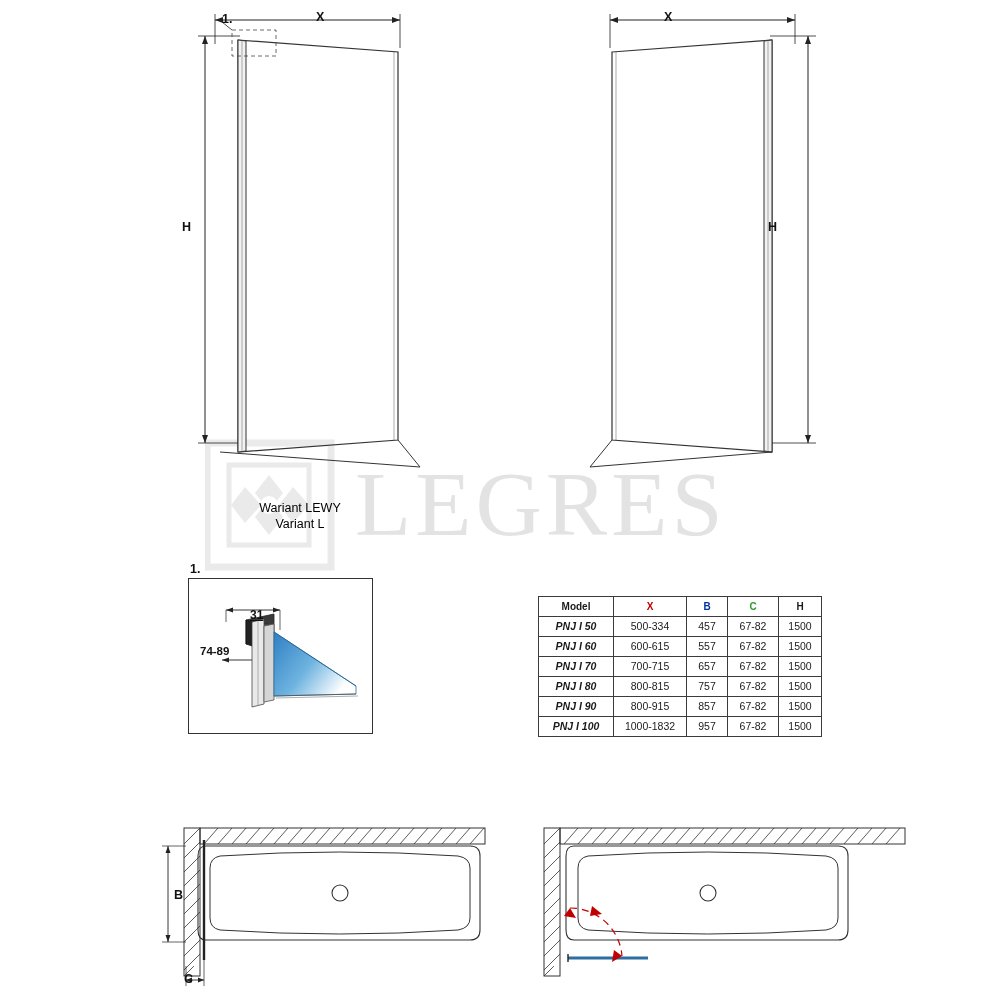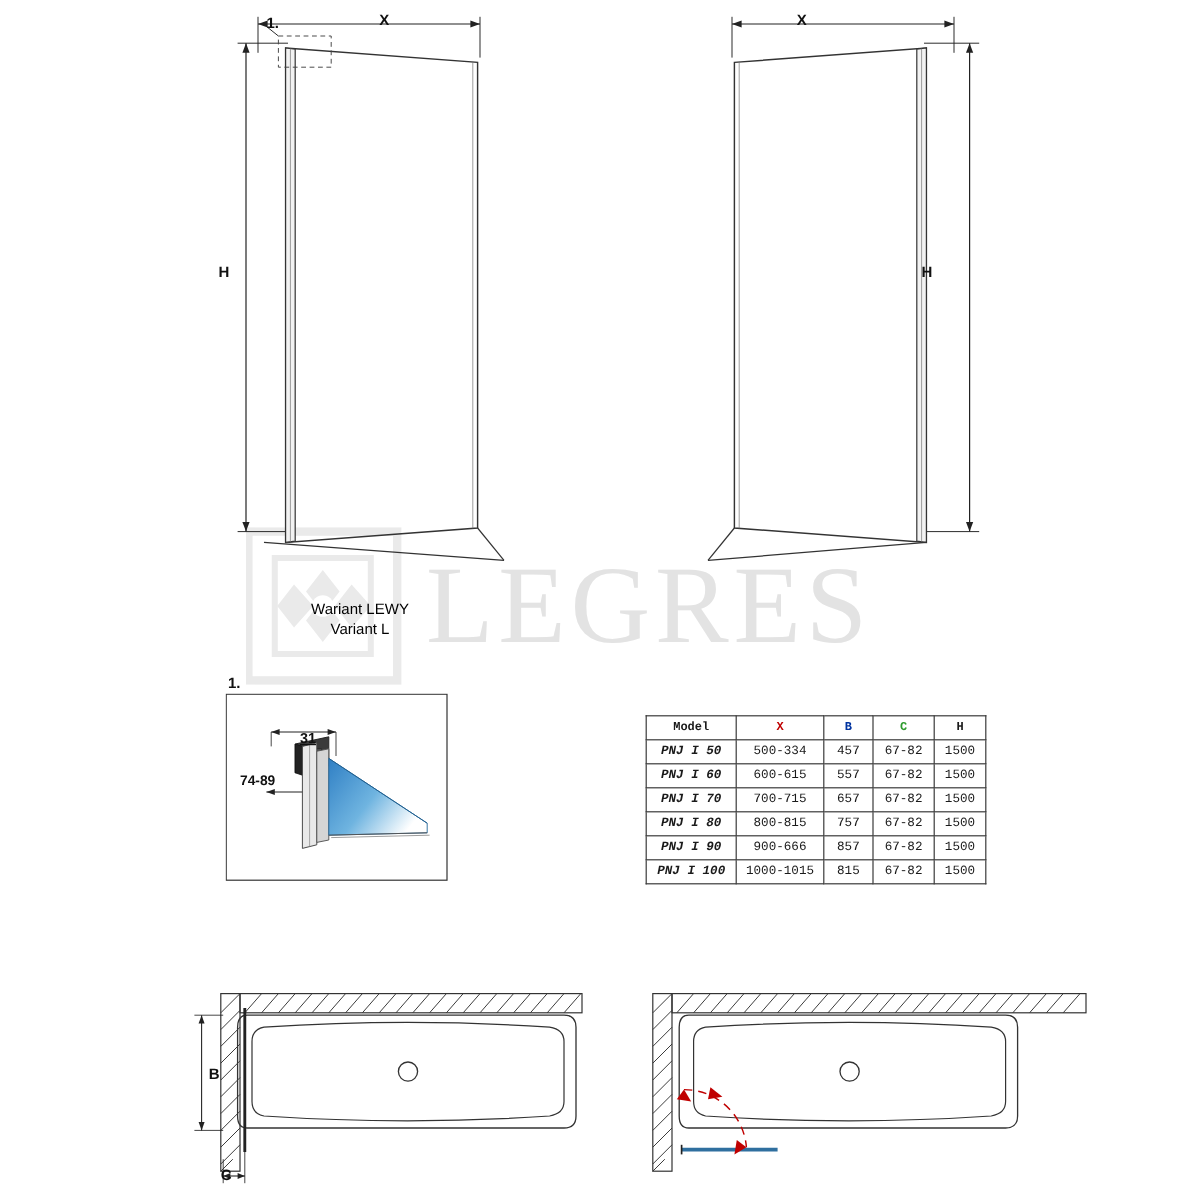--- a/index.html
+++ b/index.html
@@ -39,21 +39,21 @@
     letter-spacing: 4px;
   }
 
   
   .spec-table {
     position: absolute;
     left: 538px;
     top: 596px;
     border-collapse: collapse;
     font-size: 10.5px;
-    font-family: Liberation Mono, monospace;
+    font-family: Liberation Sans, sans-serif;
   }
   .spec-table th, .spec-table td {
     border: 1px solid #3b3b3b;
     padding: 2px 4px;
     text-align: center;
     height: 15px;
     line-height: 13px;
     white-space: nowrap;
   }
   .spec-table th {
@@ -249,29 +249,29 @@
       </tr>
       <tr>
         <td class="model">PNJ I 80</td>
         <td>800-815</td>
         <td>757</td>
         <td>67-82</td>
         <td>1500</td>
       </tr>
       <tr>
         <td class="model">PNJ I 90</td>
-        <td>900-666</td>
+        <td>800-915</td>
         <td>857</td>
         <td>67-82</td>
         <td>1500</td>
       </tr>
       <tr>
         <td class="model">PNJ I 100</td>
-        <td>1000-1015</td>
-        <td>815</td>
+        <td>1000-1832</td>
+        <td>957</td>
         <td>67-82</td>
         <td>1500</td>
       </tr>
     </tbody>
   </table>
 
   <svg style="position:absolute;left:140px;top:810px;" width="360" height="190">
 
     <g>
       <rect x="60" y="18" width="285" height="16" fill="none" stroke="#333" stroke-width="1"></rect>

